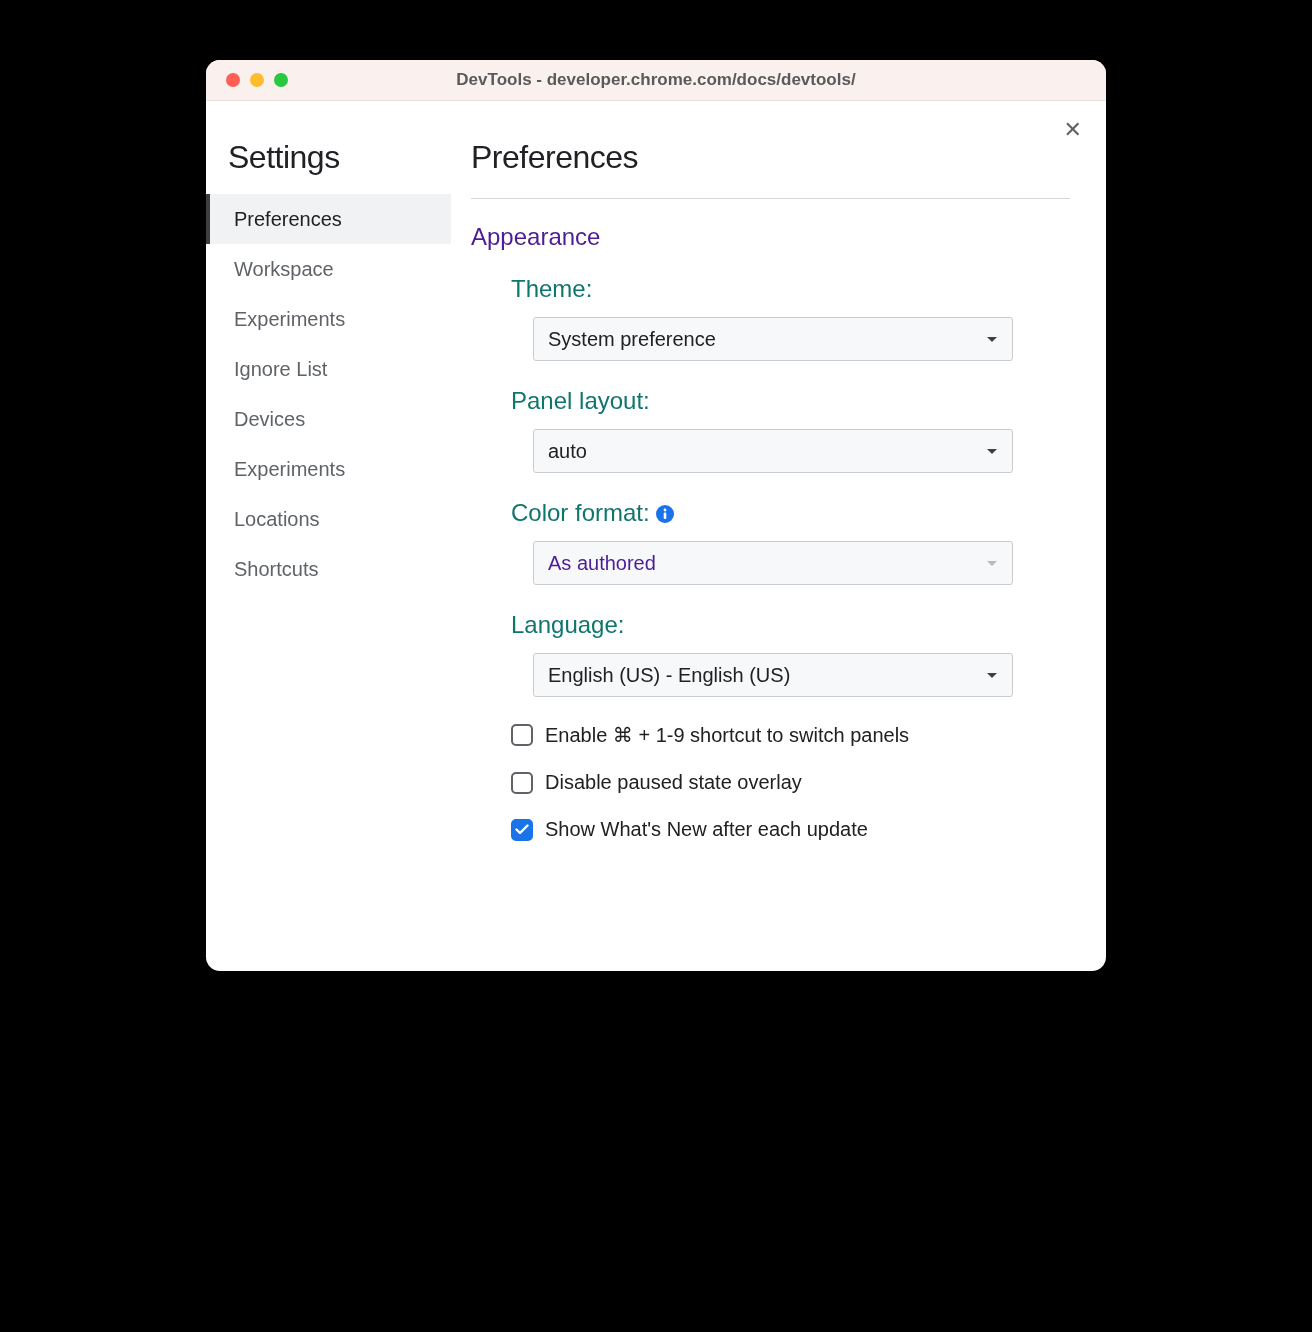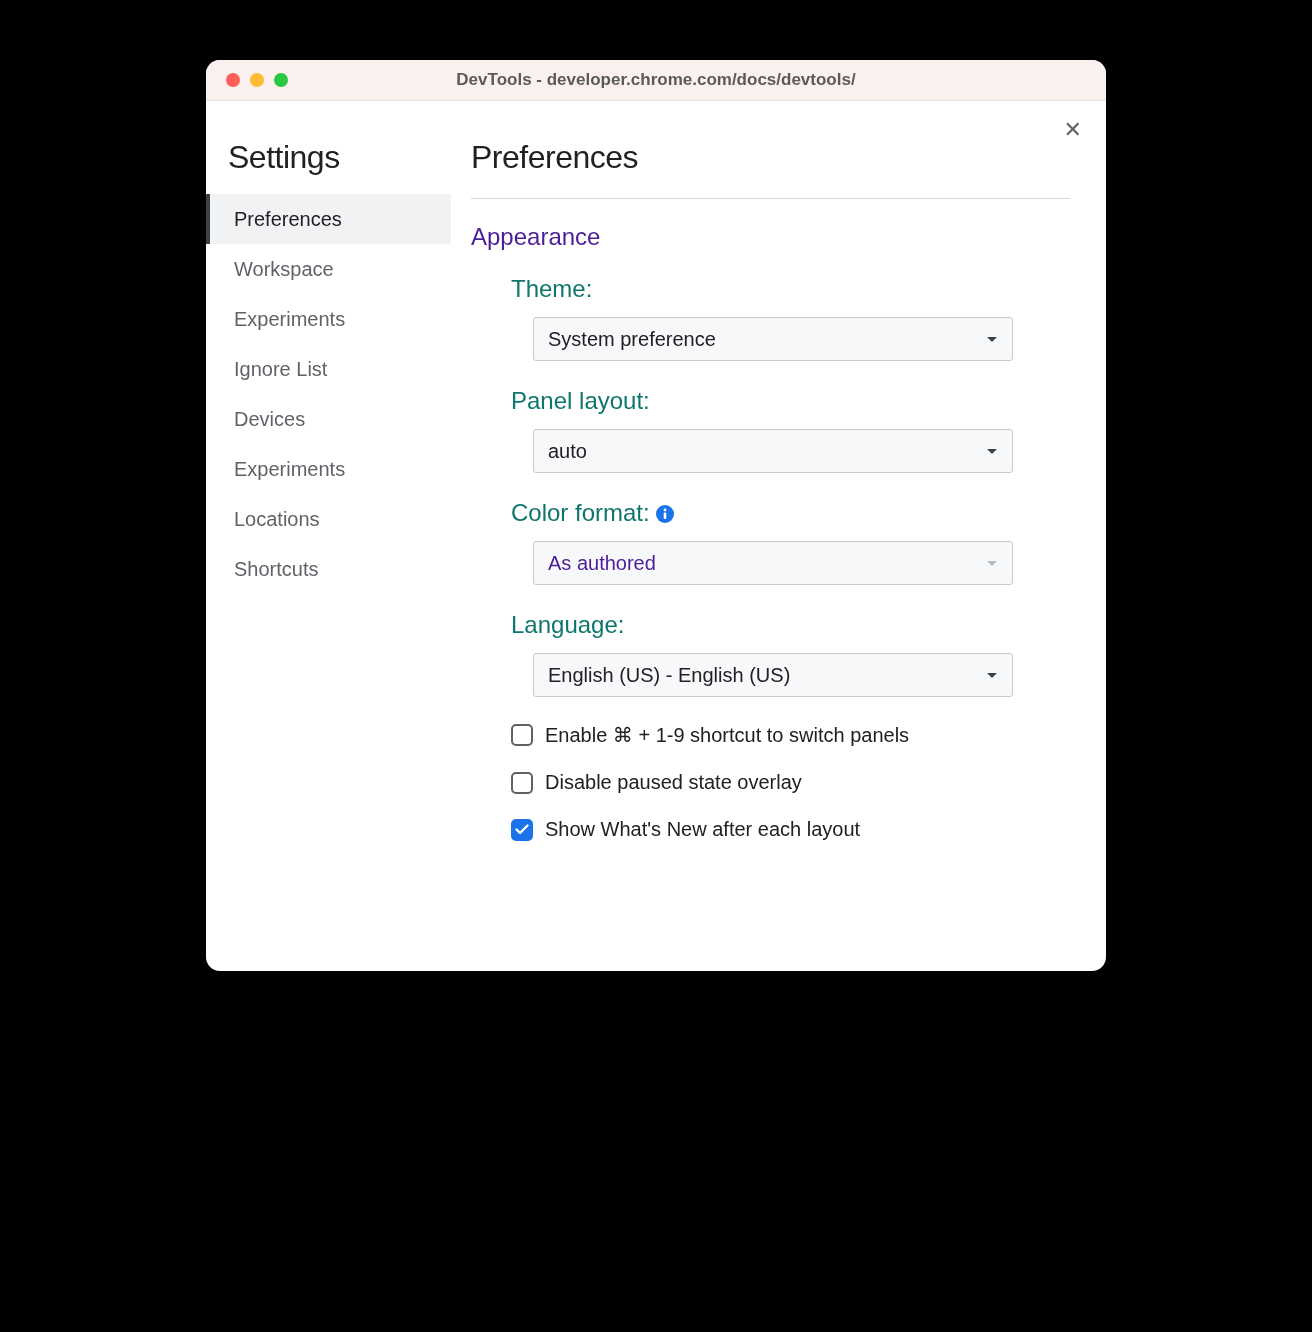--- a/index.html
+++ b/index.html
@@ -309,18 +309,18 @@
           <div class="check-row">
             <div class="checkbox"></div>
             <span>Disable paused state overlay</span>
           </div>
           <div class="check-row">
             <div class="checkbox checked">
               <svg width="14" height="11" viewBox="0 0 14 11">
                 <path d="M1.5 5.5 L5 9 L12.5 1.5" stroke="#fff" stroke-width="2.4" fill="none" stroke-linecap="round" stroke-linejoin="round"></path>
               </svg>
             </div>
-            <span>Show What's New after each layout</span>
+            <span>Show What's New after each update</span>
           </div>
         </div>
     </div>
   </div>
 </div>
 
 </body></html>

